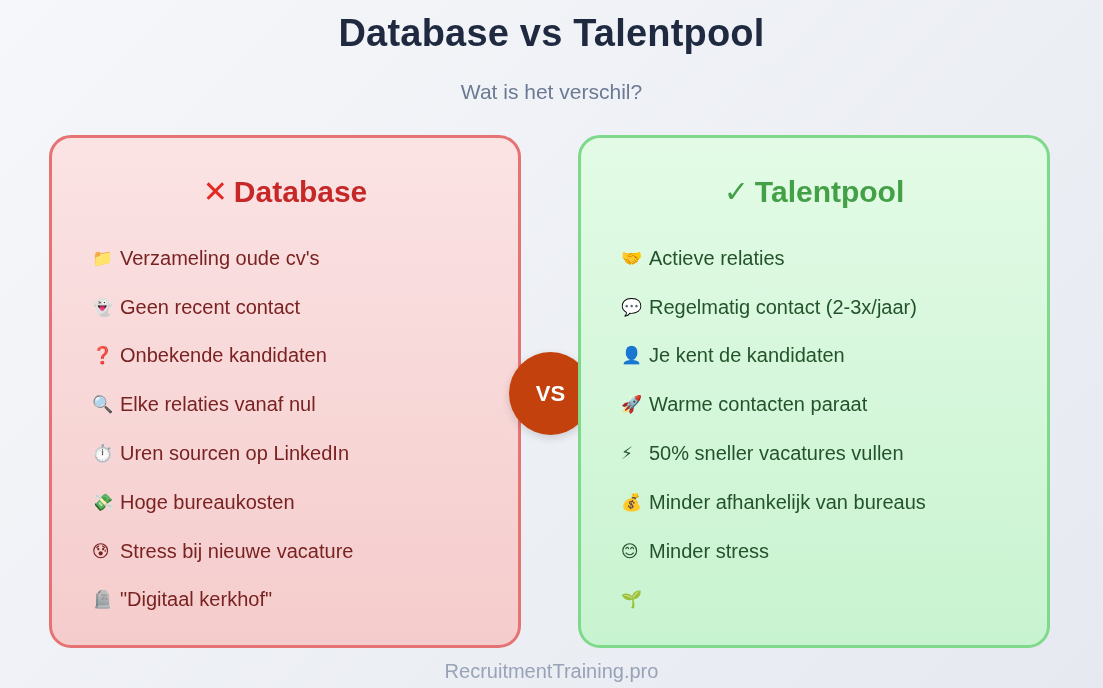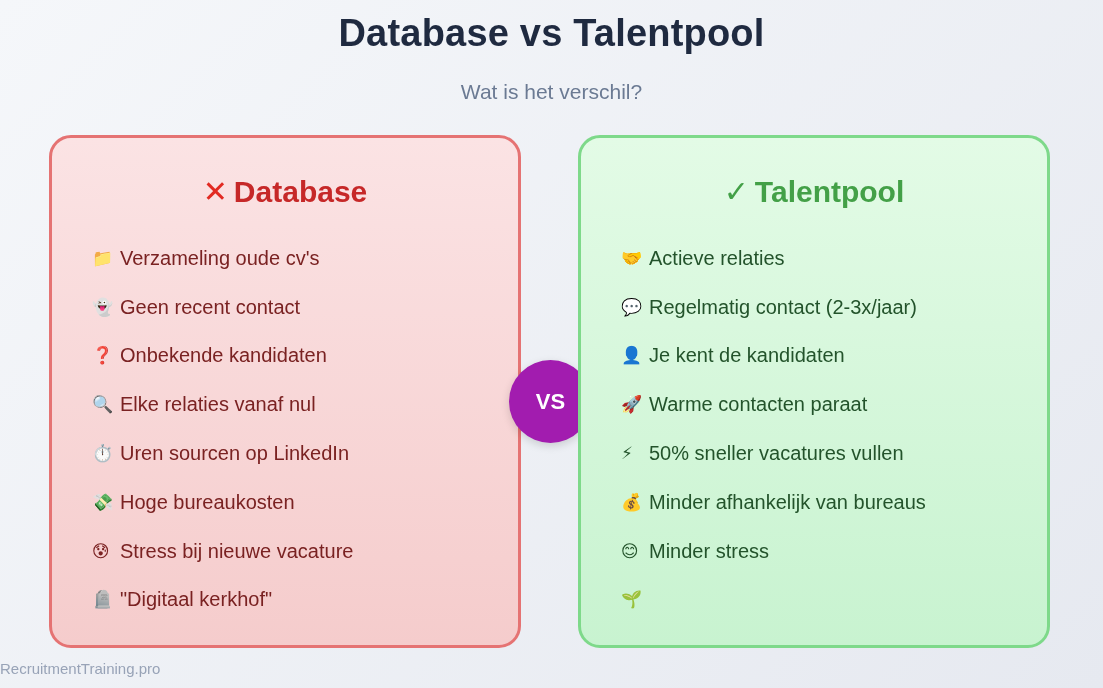--- a/index.html
+++ b/index.html
@@ -39,29 +39,29 @@
   .bad .card-title { color: #c62828; }
   .good .card-title { color: #43a047; }
   .card-title .mark { margin-right: 6px; }
   .bad .card-title .mark { color: #e22a22; }
   .items { position: absolute; left: 40px; top: 96px; list-style: none; margin: 0; padding: 0; }
   .item { height: 48.8px; display: flex; align-items: center; font-size: 20px; }
   .bad .item { color: #7a2222; }
   .good .item { color: #23532b; }
   .item .emoji { width: 28px; display: inline-block; font-size: 17px; }
   .vs {
-    position: absolute; left: 509px; top: 360px; width: 83px; height: 83px;
-    border-radius: 50%; background: #a21caf; color: #fff;
+    position: absolute; left: 509px; top: 352px; width: 83px; height: 83px;
+    border-radius: 50%; background: #c2410c; color: #fff;
     display: flex; align-items: center; justify-content: center;
     font-size: 22px; font-weight: 700;
     box-shadow: 0 3px 8px rgba(0,0,0,0.15);
   }
   .footer {
     position: absolute; left: 0; right: 0; top: 660px;
-    text-align: left; font-size: 15px; color: #98a3b7;
+    text-align: center; font-size: 20px; color: #98a3b7;
   }
 </style>
 </head>
 <body>
 
 <div class="title">Database vs Talentpool</div>
 <div class="subtitle">Wat is het verschil?</div>
 
 <div class="card bad">
   <div class="card-title">

